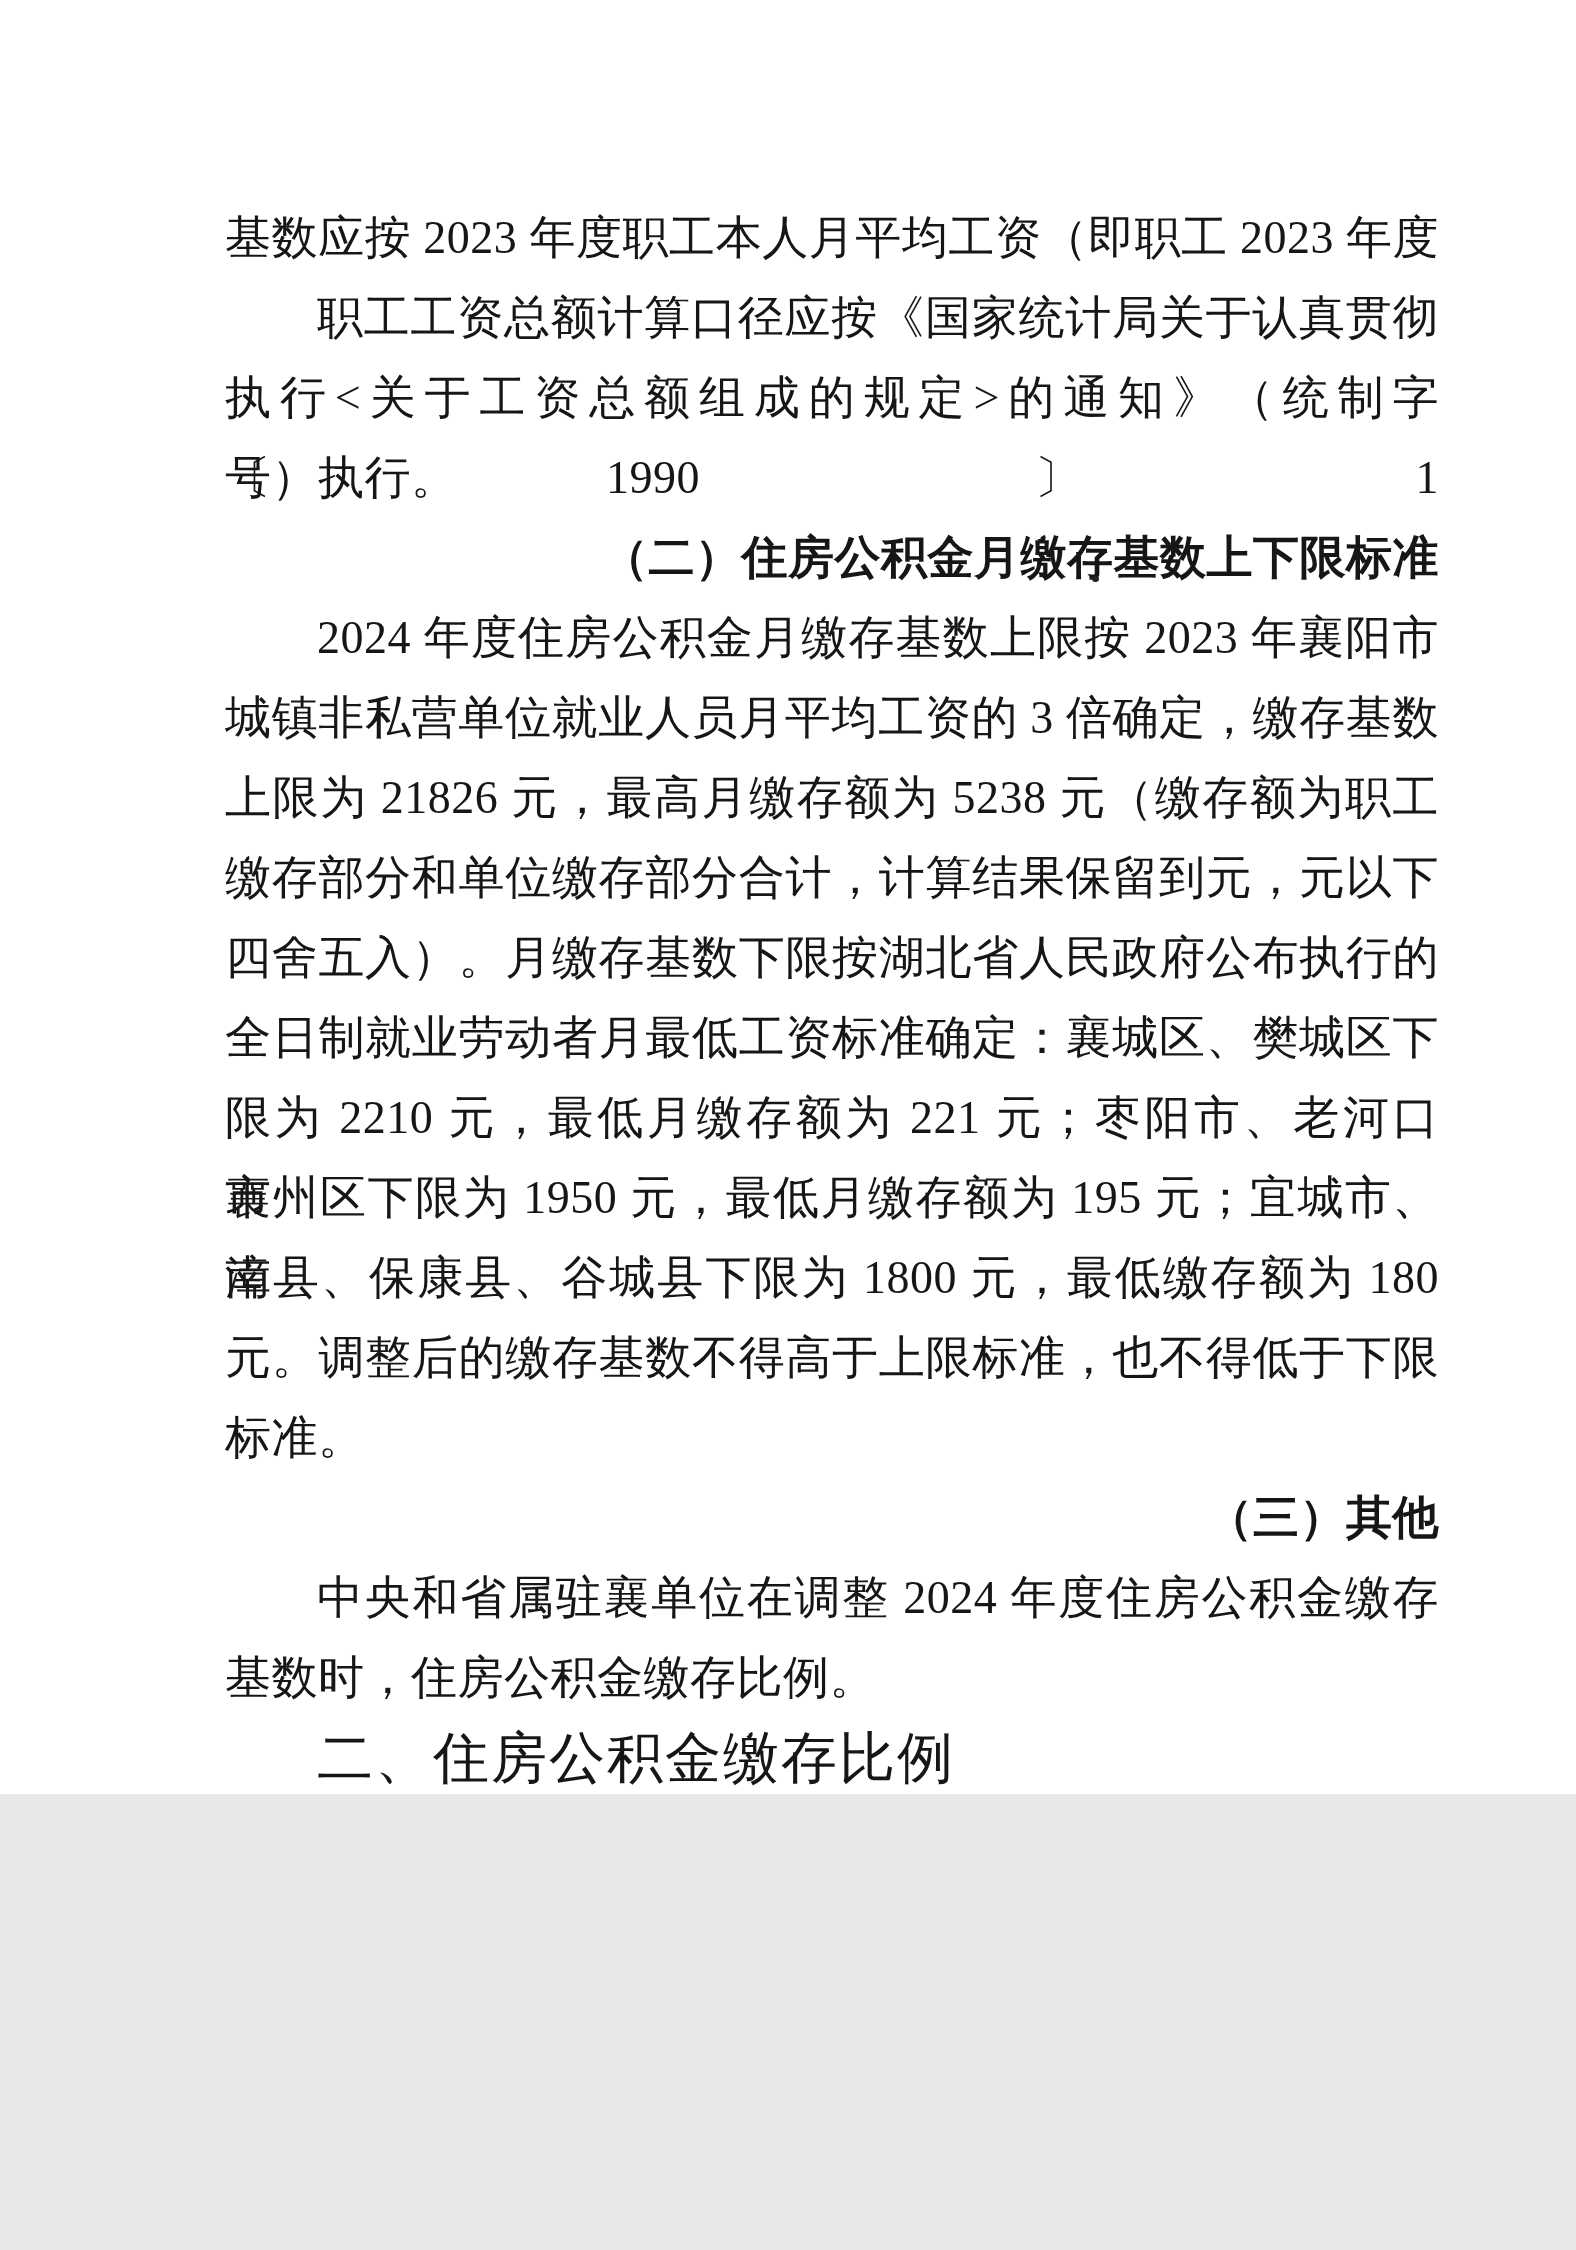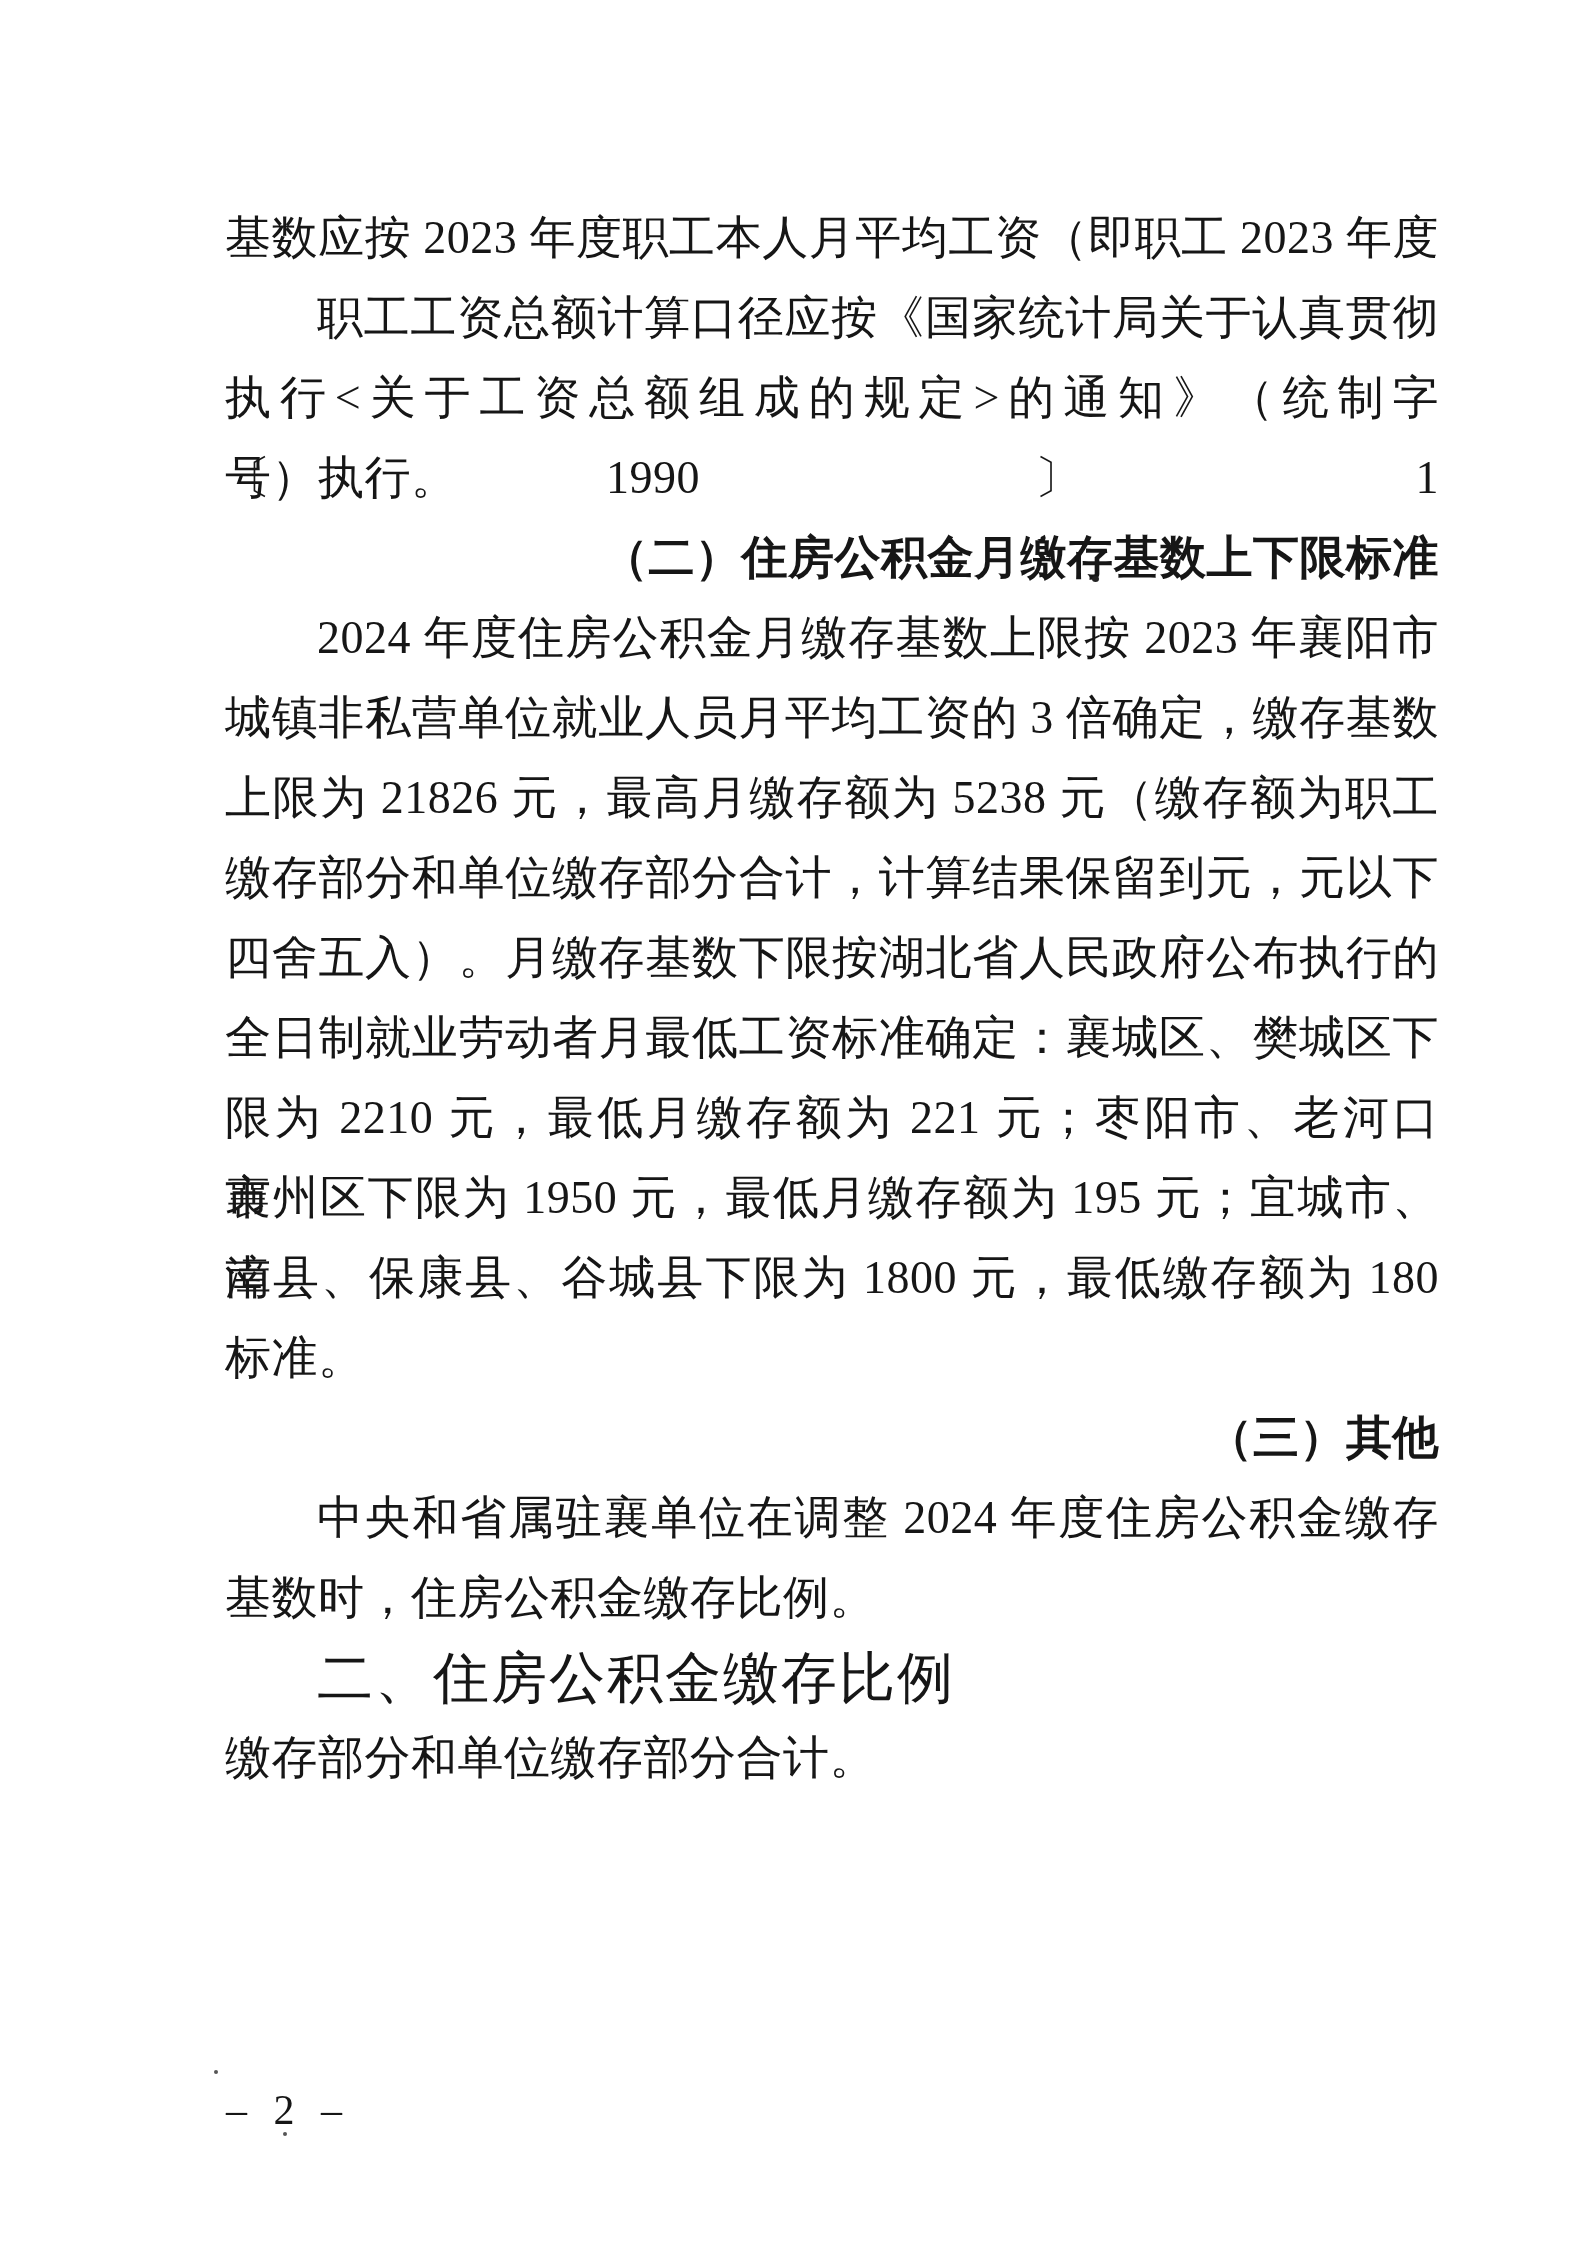--- a/index.html
+++ b/index.html
@@ -3,21 +3,21 @@
 <meta charset="utf-8">
 <style>
   html, body {
     margin: 0;
     padding: 0;
     background: #e8e8e8;
   }
   .page {
     position: relative;
     width: 1576px;
-    height: 2250px;
+    height: 1794px;
     margin: 0 auto;
     background: #ffffff;
     overflow: hidden;
     color: #161616;
     font-family: "Liberation Serif", "DejaVu Serif", serif;
   }
   .content {
     position: absolute;
     left: 225px;
     top: 198px;
@@ -87,20 +87,21 @@
     <div class="ln l i kai">（二）住房公积金月缴存基数上下限标准</div>
     <div class="ln j i">2024 年度住房公积金月缴存基数上限按 2023 年襄阳市</div>
     <div class="ln j">城镇非私营单位就业人员月平均工资的 3 倍确定，缴存基数</div>
     <div class="ln j">上限为 21826 元，最高月缴存额为 5238 元（缴存额为职工</div>
     <div class="ln j">缴存部分和单位缴存部分合计，计算结果保留到元，元以下</div>
     <div class="ln j">四舍五入）。月缴存基数下限按湖北省人民政府公布执行的</div>
     <div class="ln j">全日制就业劳动者月最低工资标准确定：襄城区、樊城区下</div>
     <div class="ln j">限为 2210 元，最低月缴存额为 221 元；枣阳市、老河口市、</div>
     <div class="ln j">襄州区下限为 1950 元，最低月缴存额为 195 元；宜城市、南</div>
     <div class="ln j">漳县、保康县、谷城县下限为 1800 元，最低缴存额为 180</div>
+    <div class="ln j">元。调整后的缴存基数不得高于上限标准，也不得低于下限</div>
     <div class="ln l">标准。</div>
     <div class="ln l i kai">（三）其他</div>
     <div class="ln j i">中央和省属驻襄单位在调整 2024 年度住房公积金缴存</div>
     <div class="ln l">基数时，住房公积金缴存比例。</div>
     <div class="ln l i hei">二、住房公积金缴存比例</div>
     <div class="ln l">缴存部分和单位缴存部分合计。</div>
   </div>
 
   <div class="footer">– 2 –</div>
 

